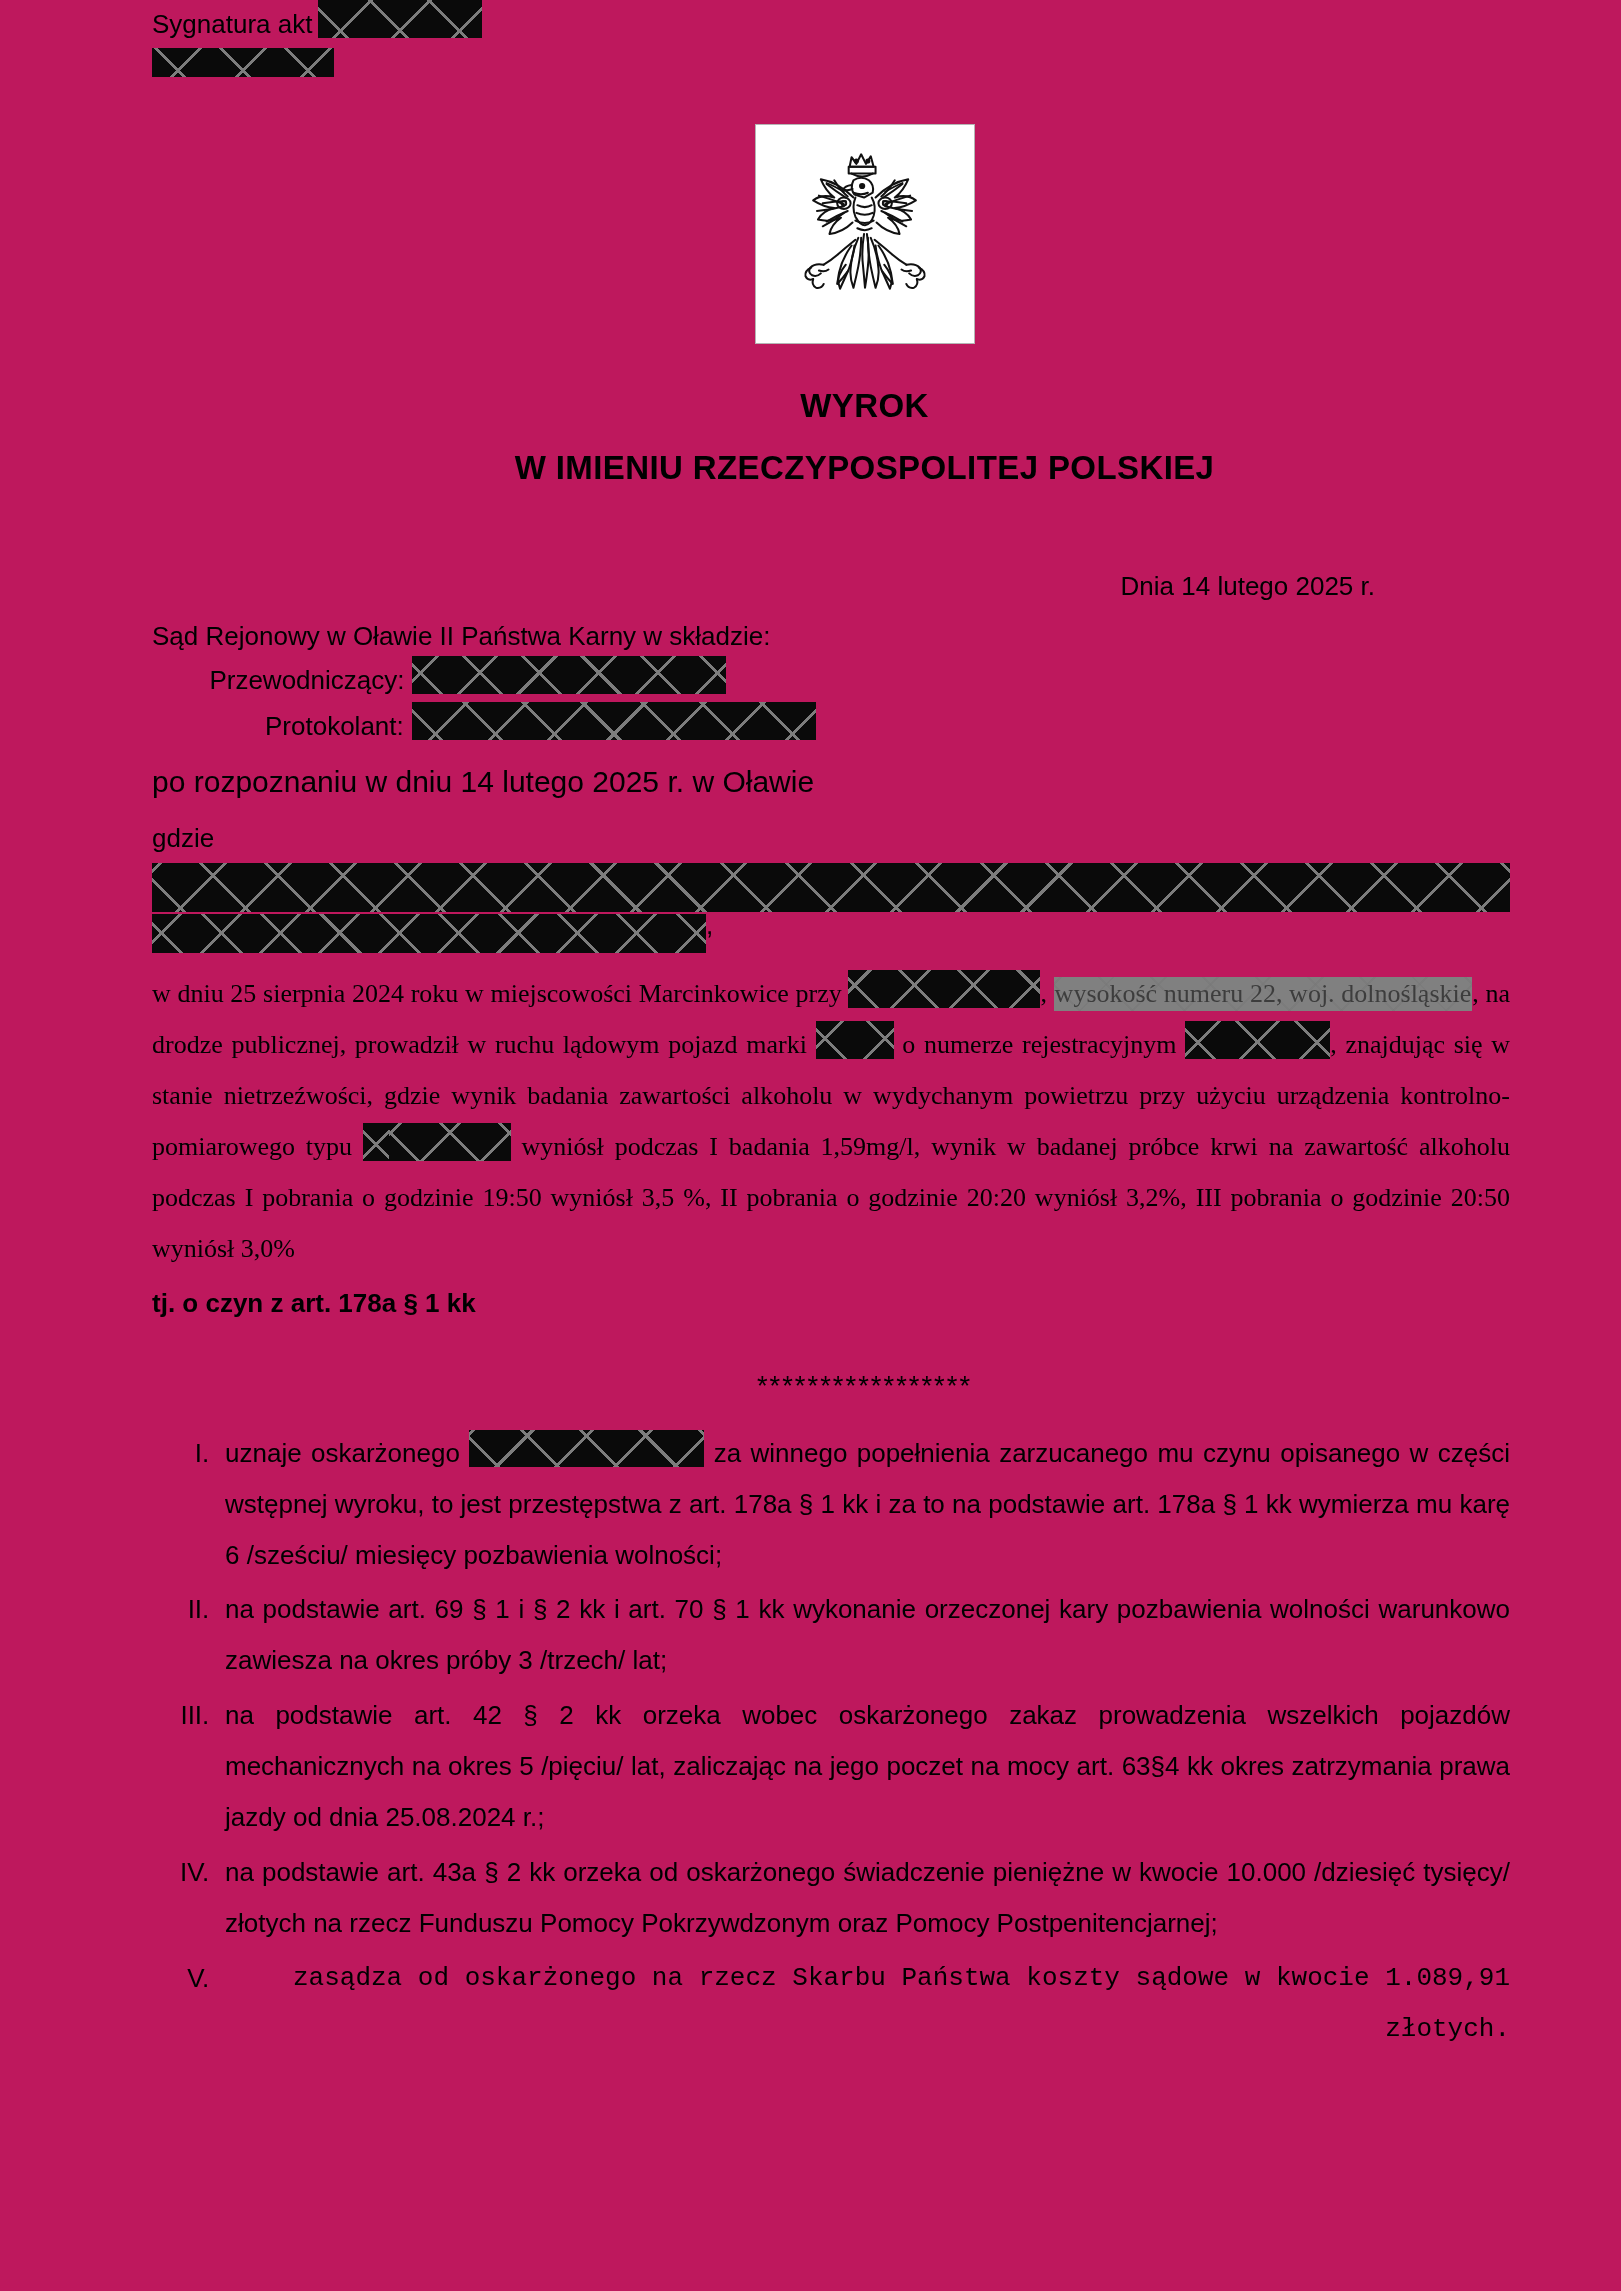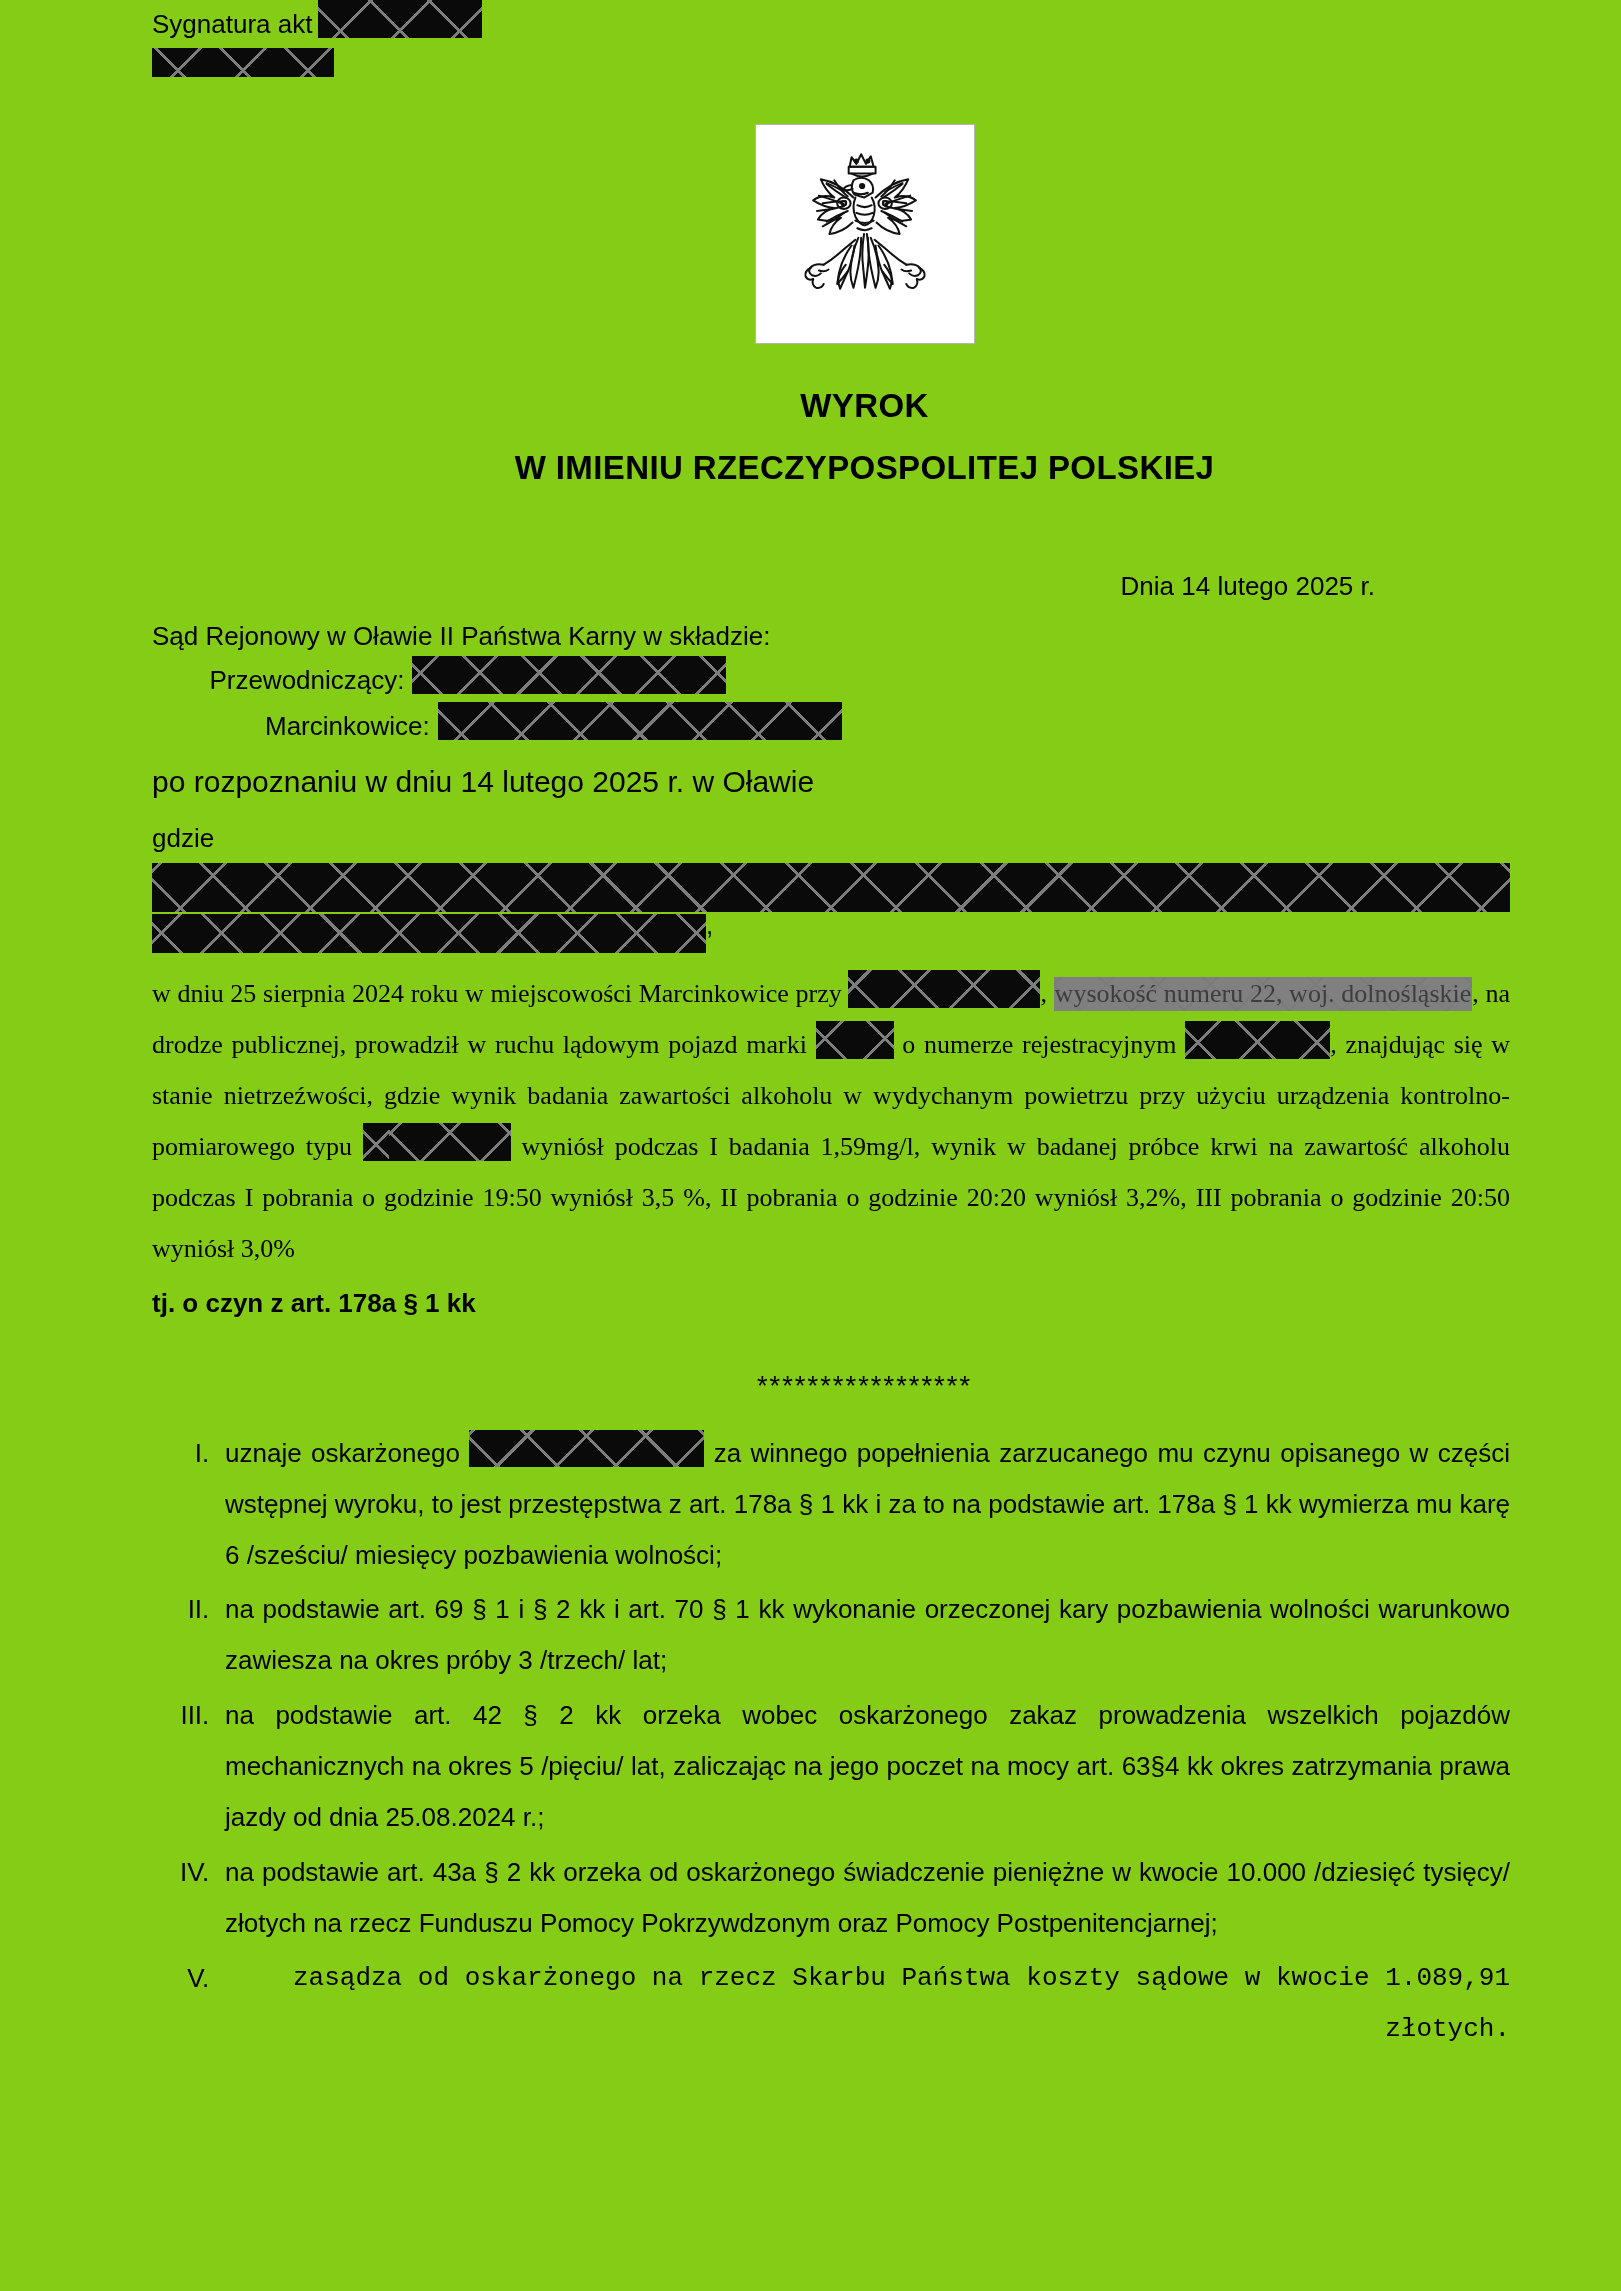--- a/index.html
+++ b/index.html
@@ -8,21 +8,21 @@
     background: #ffffff;
   }
   body {
     font-family: "Liberation Sans", sans-serif;
     color: #000000;
   }
   .page {
     position: relative;
     width: 1621px;
     height: 2292px;
-    background: #84cc16;
+    background: #be185d;
     box-sizing: border-box;
     padding: 0;
     overflow: hidden;
   }
   .content {
     position: absolute;
     left: 152px;
     top: 0;
     width: 1358px;
   }
@@ -309,21 +309,21 @@
     <div class="title-sub">W IMIENIU RZECZYPOSPOLITEJ POLSKIEJ</div>
 
     <div class="date-line">Dnia 14 lutego 2025 r.</div>
 
     <div class="court-line">Sąd Rejonowy w Oławie II Państwa Karny w składzie:</div>
 
     <div class="panel-row">
       <span class="panel-label">Przewodniczący:</span><span class="redact r-chair"></span>
     </div>
     <div class="panel-row clerk-indent">
-      <span class="panel-label">Marcinkowice:</span><span class="redact r-clerk"></span>
+      <span class="panel-label">Protokolant:</span><span class="redact r-clerk"></span>
     </div>
 
     <div class="recog-line">po rozpoznaniu w dniu 14 lutego 2025 r. w Oławie</div>
     <div class="case-word">gdzie</div>
 
     <div class="redact-block party-bar-1"></div>
     <div style="white-space:nowrap;">
       <span class="redact redact-tall party-bar-2" style="width:554px;margin-top:2px;"></span><span class="party-comma">,</span>
     </div>
 

